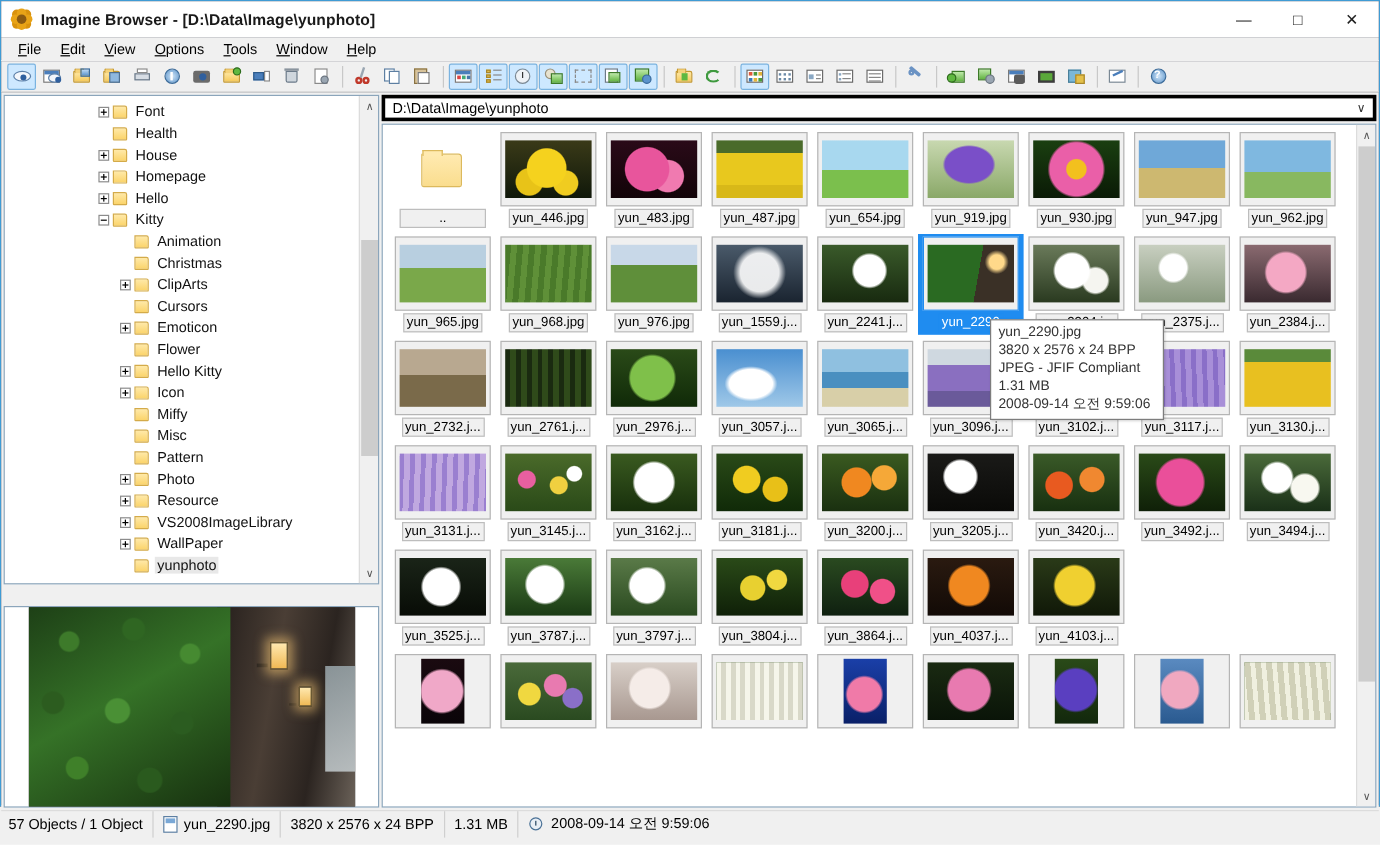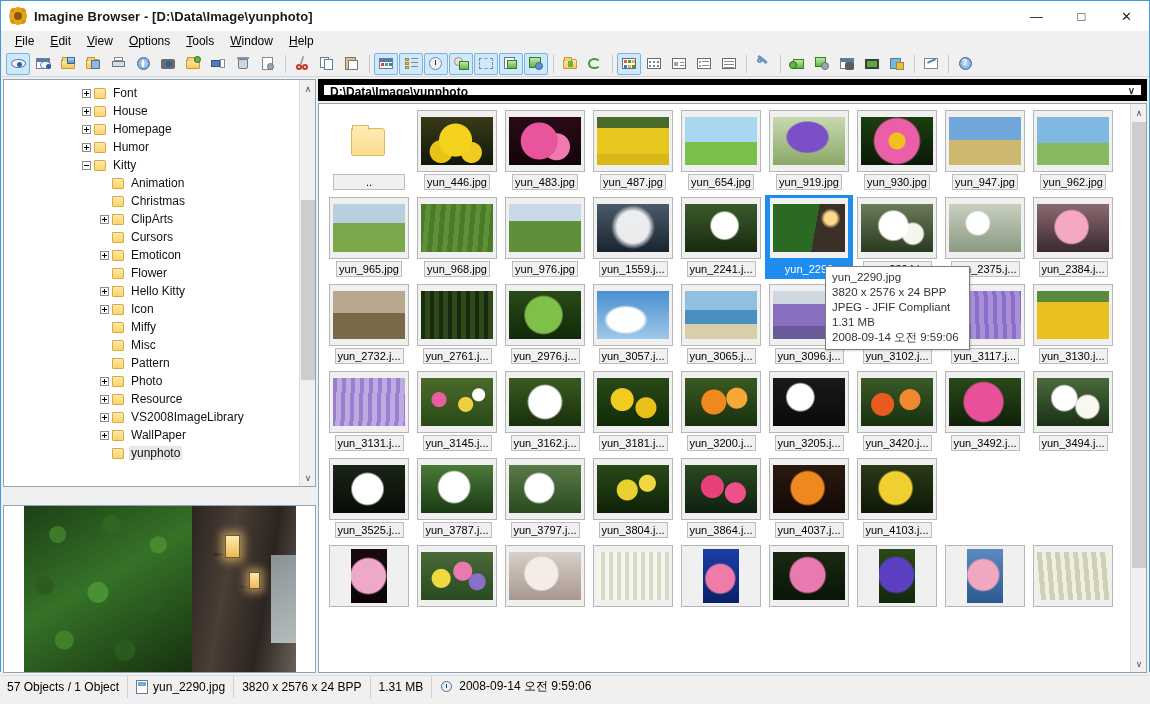--- a/index.html
+++ b/index.html
@@ -133,22 +133,22 @@
   .lamp.l1 { left:74%; top:18%; width:15px; height:23px; }
   .lamp.l2 { left:83%; top:40%; width:11px; height:17px; }
   .lamparm { position:absolute; background:#2a2420; }
   .lamparm.a1 { left:70%; top:29%; width:9px; height:3px; }
   .lamparm.a2 { left:80%; top:48%; width:6px; height:2px; }
   .wsky { position:absolute; right:0; top:30%; width:9%; height:52%;
           background:linear-gradient(#9aa7ac,#c5cdd0); opacity:.85; }
 
   
   #rightcol { flex:1; display:flex; flex-direction:column; padding:2px 2px 2px 1px; }
-  #addressbar { height:22px; background:#fff; border:6px solid #000000; display:flex;
-                align-items:flex-start; position:relative;font-weight:bold; }
+  #addressbar { height:22px; background:#fff; border:3px solid #000000; display:flex;
+                align-items:center; position:relative; }
   #addr-text { padding-left:6px; font-size:12px; }
   #addr-arrow { position:absolute; right:6px; font-size:10px; color:#333; }
   #thumbs-wrap { flex:1; margin-top:2px; background:#fff; border:1px solid #8ba5bb;
                  position:relative; overflow:hidden; }
   #thumbs { position:absolute; left:0; top:0; right:16px; bottom:0; overflow:hidden;
             padding:4px 0 0 6px; }
   .trow { display:flex; }
   .tcell { width:88px; margin:0 0 3px 0; display:flex; flex-direction:column;
            align-items:center; padding:2px 1px; }
   .tcell.selected { background:#1f8cf0; }
@@ -481,41 +481,49 @@
             <div class="tnode">
               <span class="tindent" style="width: 78px;"></span>
               <span class="tbox plus"></span>
               <span class="tfolder">
                 <i></i>
               </span>
               <span class="tlabel">Font</span>
             </div>
             <div class="tnode">
               <span class="tindent" style="width: 78px;"></span>
+              <span class="tbox none"></span>
+              <span class="tfolder">
+                <i></i>
+              </span>
+              <span class="tlabel">Health</span>
+            </div>
+            <div class="tnode">
+              <span class="tindent" style="width: 78px;"></span>
               <span class="tbox plus"></span>
               <span class="tfolder">
                 <i></i>
               </span>
               <span class="tlabel">House</span>
             </div>
             <div class="tnode">
               <span class="tindent" style="width: 78px;"></span>
               <span class="tbox plus"></span>
               <span class="tfolder">
                 <i></i>
               </span>
               <span class="tlabel">Homepage</span>
             </div>
             <div class="tnode">
               <span class="tindent" style="width: 78px;"></span>
               <span class="tbox plus"></span>
               <span class="tfolder">
                 <i></i>
               </span>
-              <span class="tlabel">Humor</span>
+              <span class="tlabel">Hello</span>
             </div>
             <div class="tnode">
               <span class="tindent" style="width: 78px;"></span>
               <span class="tbox "></span>
               <span class="tfolder">
                 <i></i>
               </span>
               <span class="tlabel">Kitty</span>
             </div>
             <div class="tnode">

